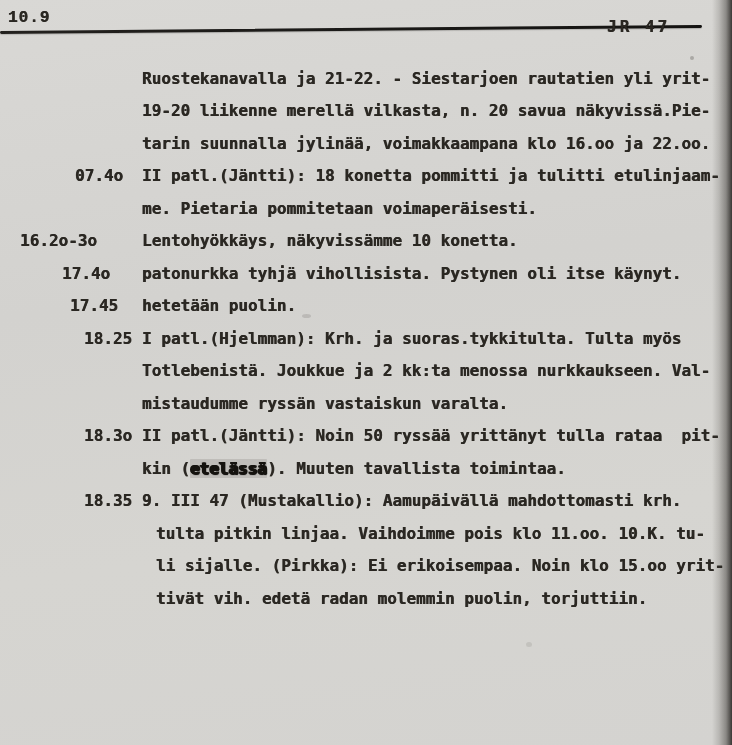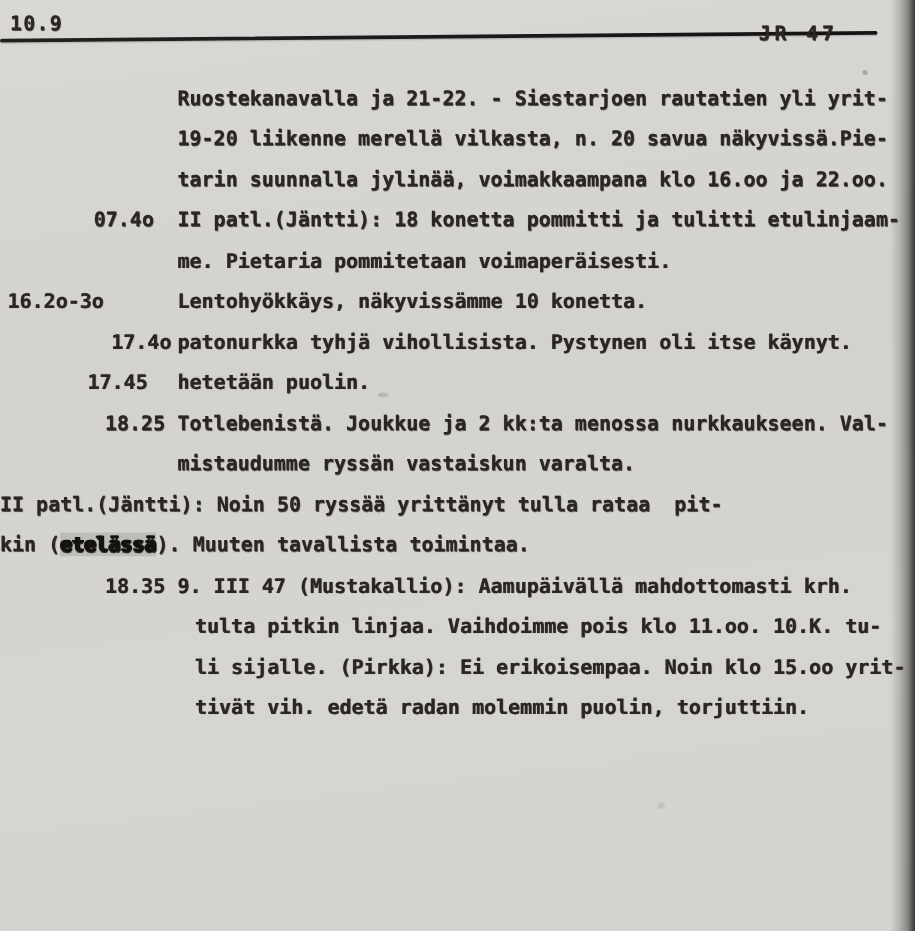--- a/index.html
+++ b/index.html
@@ -21,20 +21,21 @@
   .ink {
     text-shadow: 0.4px 0.4px 0.6px rgba(28, 25, 20, 0.75), -0.2px 0 0.4px rgba(28,25,20,0.35);
     white-space: pre;
   }
   .hdr-date {
     position: absolute;
     left: 8px;
     top: 9px;
     letter-spacing: 1px;
     font-size: 16px;
+    font-family: Liberation Mono, monospace;
   }
   .hdr-unit {
     position: absolute;
     left: 607px;
     top: 17px;
     letter-spacing: 3px;
     font-size: 16px;
   }
   .rule {
     position: absolute;
@@ -123,56 +124,60 @@
         <span class="ink" style="margin-left:75px">07.4o</span>
       </div>
       <div class="body-cell">
         <div class="line ink">II patl.(Jäntti): 18 konetta pommitti ja tulitti etulinjaam-</div>
         <div class="line ink">me. Pietaria pommitetaan voimaperäisesti.</div>
       </div>
     </div>
 
     <div class="entry">
       <div class="time-cell">
-        <span class="ink" style="margin-left:6px">16.2o-3o</span>
+        <span class="ink" style="margin-left:20px">16.2o-3o</span>
       </div>
       <div class="body-cell">
         <div class="line ink">Lentohyökkäys, näkyvissämme 10 konetta.</div>
       </div>
     </div>
 
     <div class="entry">
       <div class="time-cell">
-        <span class="ink" style="margin-left:89px">17.4o</span>
+        <span class="ink" style="margin-left:62px">17.4o</span>
       </div>
       <div class="body-cell">
         <div class="line ink">patonurkka tyhjä vihollisista. Pystynen oli itse käynyt.</div>
       </div>
     </div>
 
     <div class="entry">
       <div class="time-cell">
         <span class="ink" style="margin-left:70px">17.45</span>
       </div>
       <div class="body-cell">
         <div class="line ink">hetetään puolin.</div>
       </div>
     </div>
 
     <div class="entry">
       <div class="time-cell">
         <span class="ink" style="margin-left:84px">18.25</span>
       </div>
       <div class="body-cell">
+        <div class="line ink">I patl.(Hjelmman): Krh. ja suoras.tykkitulta. Tulta myös</div>
         <div class="line ink">Totlebenistä. Joukkue ja 2 kk:ta menossa nurkkaukseen. Val-</div>
         <div class="line ink">mistaudumme ryssän vastaiskun varalta.</div>
       </div>
     </div>
 
     <div class="entry">
+      <div class="time-cell">
+        <span class="ink" style="margin-left:84px">18.3o</span>
+      </div>
       <div class="body-cell">
         <div class="line ink">II patl.(Jäntti): Noin 50 ryssää yrittänyt tulla rataa  pit-</div>
         <div class="line ink"><span>kin (</span><span class="struck">etelässä</span><span>). Muuten tavallista toimintaa.</span></div>
       </div>
     </div>
 
     <div class="entry">
       <div class="time-cell">
         <span class="ink" style="margin-left:84px">18.35</span>
       </div>

